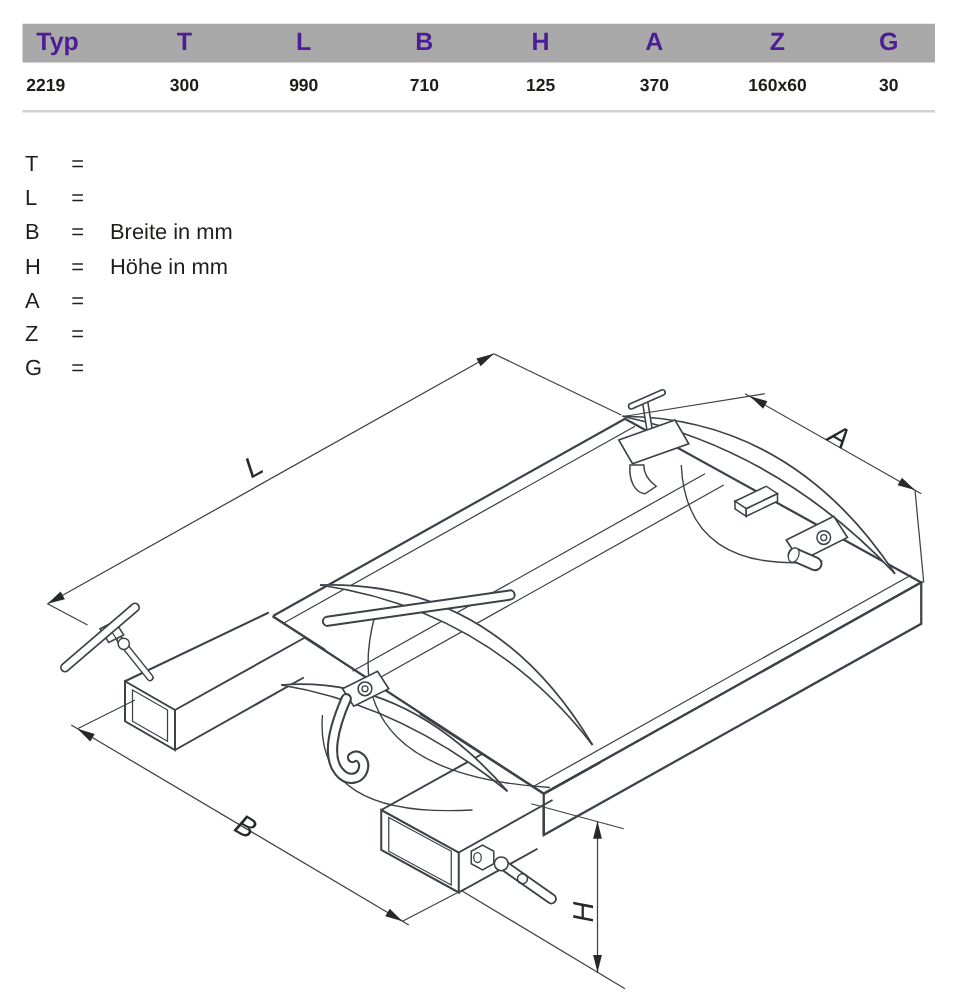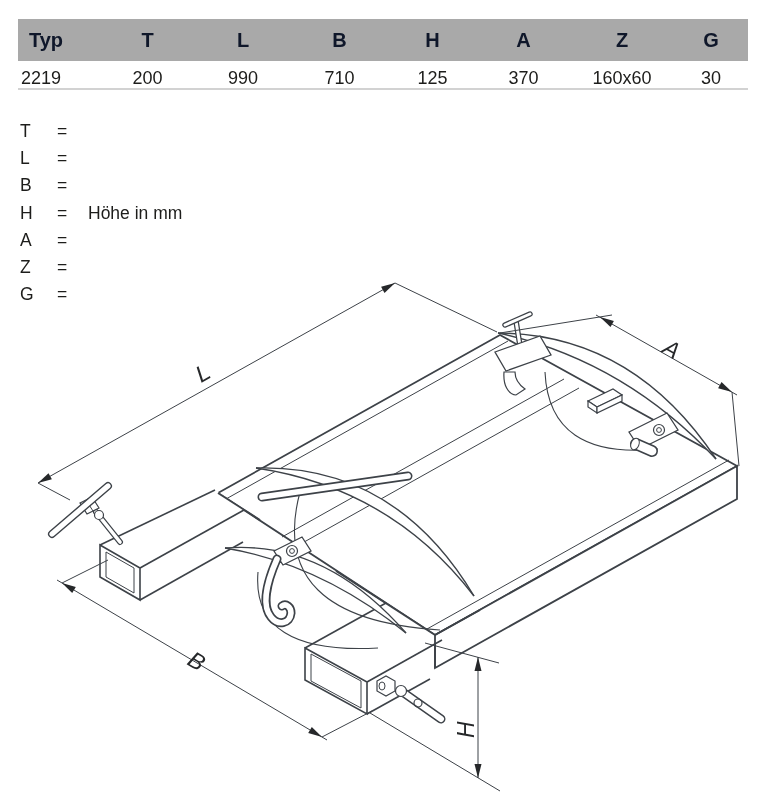--- a/index.html
+++ b/index.html
@@ -2,25 +2,25 @@
 <html><head>
 <meta charset="utf-8">
 <style>
   html,body{margin:0;padding:0;background:#fff;}
   body{width:765px;height:800px;position:relative;overflow:hidden;
        font-family:"Liberation Sans", sans-serif;color:#1d1d1b;}
 
   
   .tbl{position:absolute;left:18px;top:19px;width:730px;}
   .tgrid{display:grid;grid-template-columns:82px 95px 96px 97px 89px 93px 104px 74px;}
-  .thead{background:#a9a9a9;height:42px;align-items:center;color:#0f172a;
+  .thead{background:#a9a9a9;height:31px;align-items:center;color:#4c1d95;
          font-weight:700;font-size:20px;}
   .thead .c{text-align:center;}
   .thead .c:first-child{text-align:left;padding-left:11px;}
-  .tvals{height:35px;align-items:center;font-size:18px;color:#1d1d1b;}
+  .tvals{height:35px;align-items:center;font-size:14px;color:#1d1d1b;font-weight:bold;}
   .tvals .c{text-align:center;}
   .tvals .c:first-child{text-align:left;padding-left:3px;}
   .rule{position:absolute;left:18px;top:88px;width:730px;height:2px;background:#d2d2d2;}
 
   
   .legend{position:absolute;left:20px;top:118px;font-size:17.5px;line-height:27.2px;}
   .lrow{display:grid;grid-template-columns:37px 31px auto;}
 
   
   .draw{position:absolute;left:0;top:0;width:765px;height:800px;}
@@ -40,21 +40,21 @@
     <div class="c">T</div>
     <div class="c">L</div>
     <div class="c">B</div>
     <div class="c">H</div>
     <div class="c">A</div>
     <div class="c">Z</div>
     <div class="c">G</div>
   </div>
   <div class="tgrid tvals">
     <div class="c">2219</div>
-    <div class="c">200</div>
+    <div class="c">300</div>
     <div class="c">990</div>
     <div class="c">710</div>
     <div class="c">125</div>
     <div class="c">370</div>
     <div class="c">160x60</div>
     <div class="c">30</div>
   </div>
 </div>
 <div class="rule"></div>
 
@@ -63,20 +63,21 @@
     <span>T</span>
       <span>=</span>
   </div>
   <div class="lrow">
     <span>L</span>
       <span>=</span>
   </div>
   <div class="lrow">
     <span>B</span>
       <span>=</span>
+      <span>Breite in mm</span>
   </div>
   <div class="lrow">
     <span>H</span>
       <span>=</span>
       <span>Höhe in mm</span>
   </div>
   <div class="lrow">
     <span>A</span>
       <span>=</span>
   </div>

